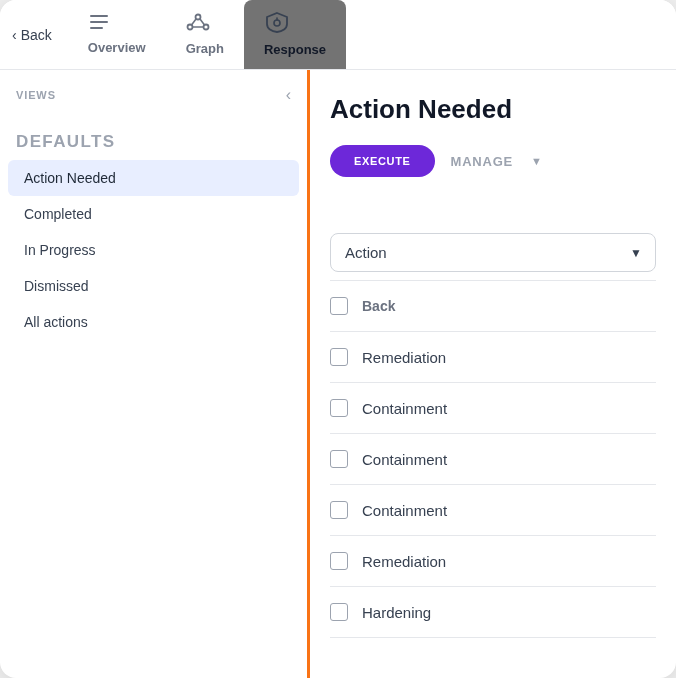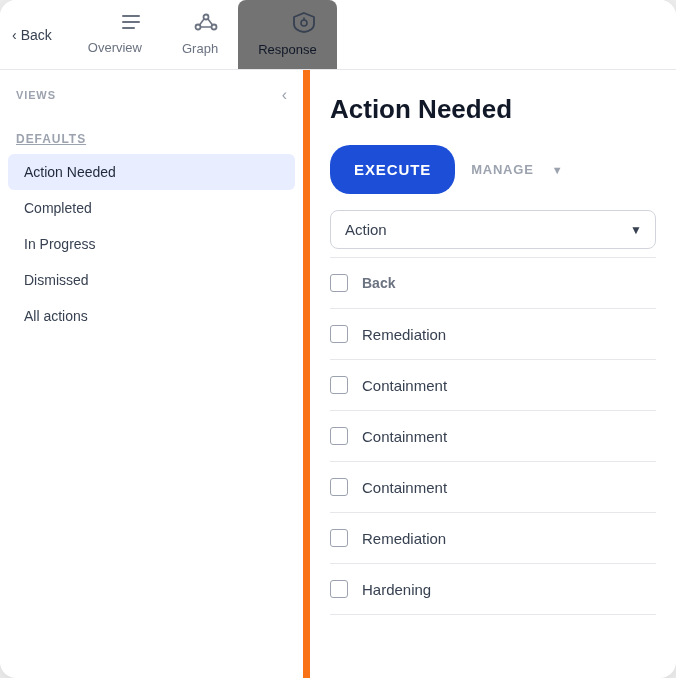--- a/index.html
+++ b/index.html
@@ -47,49 +47,50 @@
     }
     .nav-tabs {
       display: flex;
       flex: 1;
       align-items: stretch;
       height: 100%;
     }
     .nav-tab {
       display: flex;
       flex-direction: column;
-      align-items: flex-end;
+      align-items: flex-start;
       justify-content: center;
       gap: 4px;
       padding: 0 20px;
       cursor: pointer;
       color: #6b7280;
       font-size: 13px;
       height: 100%;
       border-bottom: 2px solid transparent;
+      font-weight: bold;
     }
     .nav-tab.active {
       background: #737373;
       color: #111827;
       border-radius: 8px 8px 0 0;
     }
     .nav-tab .tab-icon {
       font-size: 20px;
     }
     
     .content-area {
       display: flex;
       flex: 1;
       overflow: hidden;
     }
     
     .sidebar {
       width: 310px;
       flex-shrink: 0;
-      border-right: 7px solid #f97316;
+      border-right: 3px solid #f97316;
       display: flex;
       flex-direction: column;
       overflow-y: auto;
       padding: 16px 0;
     }
     .sidebar-header {
       display: flex;
       align-items: center;
       justify-content: space-between;
       padding: 0 16px 12px 16px;
@@ -100,27 +101,26 @@
       color: #9ca3af;
       letter-spacing: 0.08em;
       text-transform: uppercase;
     }
     .sidebar-collapse-btn {
       color: #9ca3af;
       font-size: 16px;
       cursor: pointer;
     }
     .sidebar-section-label {
-      font-size: 12px;
+      font-size: 17px;
       font-weight: 600;
       color: #9ca3af;
       letter-spacing: 0.08em;
       text-transform: uppercase;
       padding: 16px 16px 8px 16px;
-      text-decoration: underline;
     }
     .sidebar-item {
       padding: 10px 16px;
       font-size: 14px;
       color: #374151;
       cursor: pointer;
       border-radius: 6px;
       margin: 0 8px;
     }
     .sidebar-item.active {
@@ -142,26 +142,26 @@
       color: #111827;
       margin-bottom: 20px;
     }
     .action-bar {
       display: flex;
       align-items: center;
       gap: 16px;
       margin-bottom: 16px;
     }
     .execute-btn {
-      background: #1d4ed8;
+      background: #6d28d9;
       color: #ffffff;
       border: none;
       border-radius: 20px;
-      padding: 16px 24px;
-      font-size: 15px;
+      padding: 10px 24px;
+      font-size: 11px;
       font-weight: 700;
       letter-spacing: 0.06em;
       cursor: pointer;
     }
     .manage-btn {
       display: flex;
       align-items: center;
       gap: 18px;
       background: transparent;
       border: none;
@@ -170,20 +170,21 @@
       font-weight: 600;
       letter-spacing: 0.06em;
       cursor: pointer;
     }
     .manage-chevron {
       font-size: 11px;
     }
     
     .dropdown-row {
       margin-bottom: 8px;
+      margin-top: 40px;
     }
     .dropdown-wrapper {
       position: relative;
       width: 100%;
     }
     .dropdown-wrapper select {
       width: 100%;
       padding: 10px 14px;
       border: 1px solid #d1d5db;
       border-radius: 8px;

